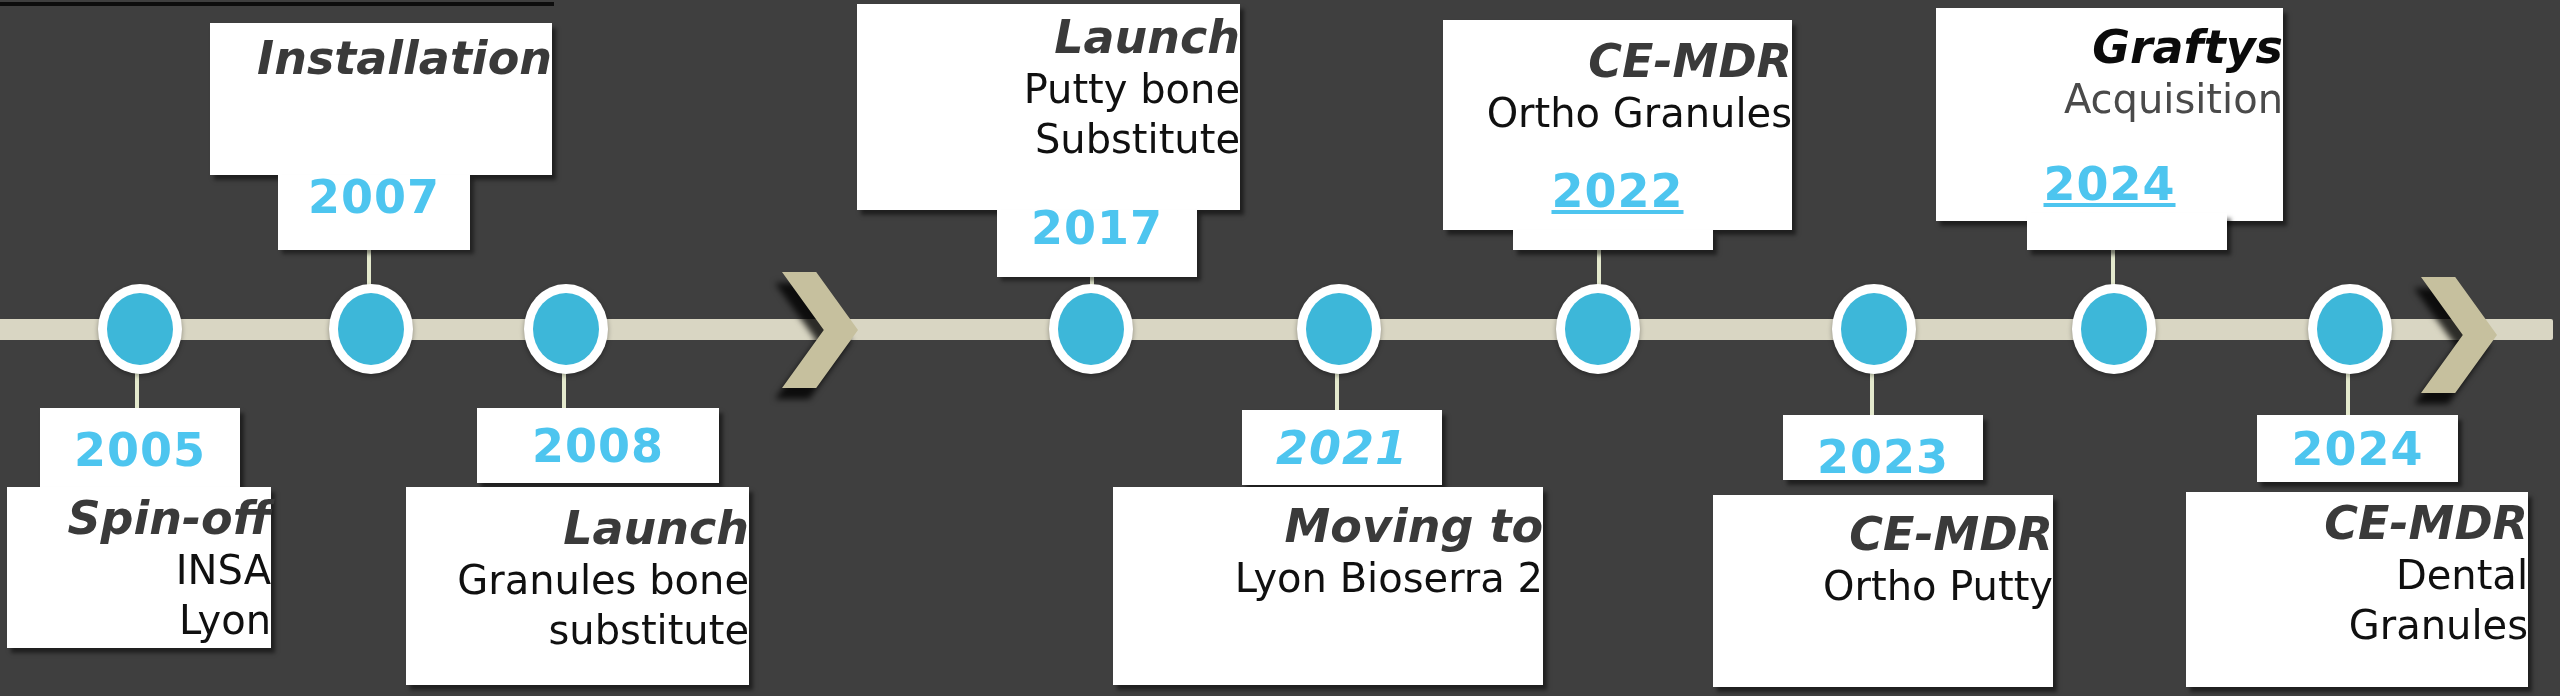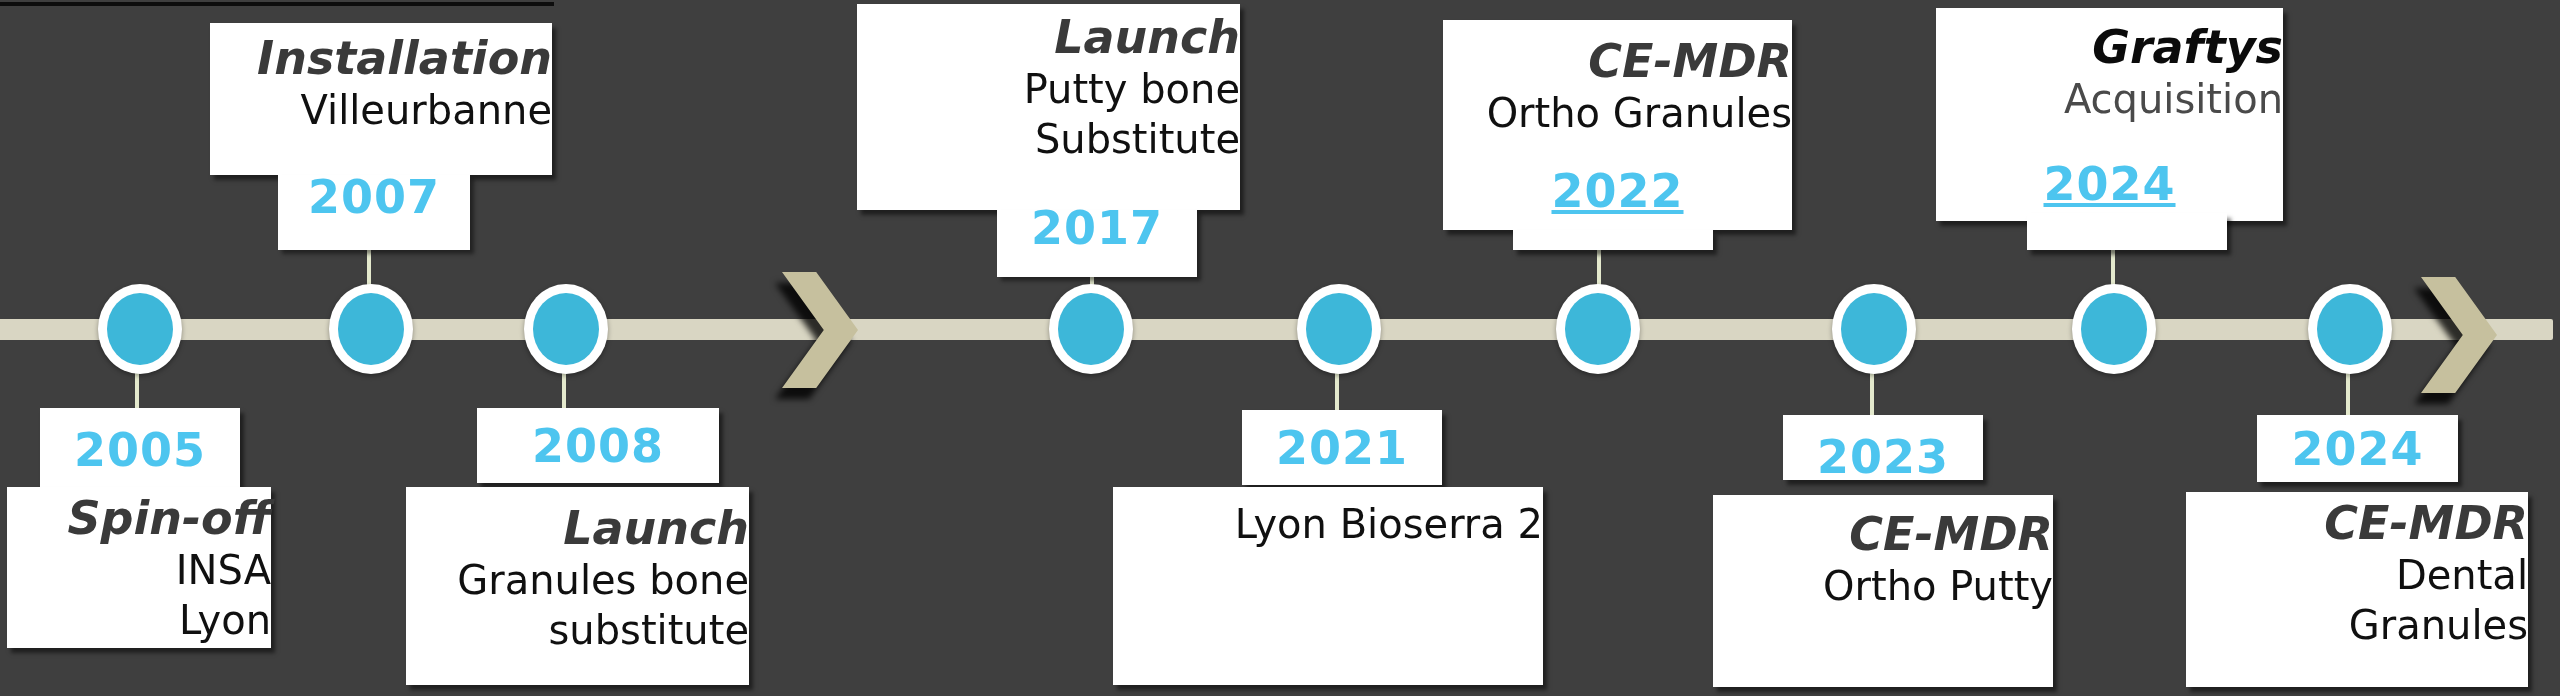--- a/index.html
+++ b/index.html
@@ -107,21 +107,20 @@
     <span class="year">2005</span>
   </div>
   <div class="box desc-box" style="left:7px;top:487px;width:264px;height:161px;padding-top:4px;">
     <div class="title">Spin-off</div>
     <div class="sub">INSA</div>
     <div class="sub">Lyon</div>
   </div>
 
   <div class="box desc-box" style="left:210px;top:23px;width:342px;height:152px;padding-top:8px;">
     <div class="title">Installation</div>
-    <div class="sub">Villeurbanne</div>
   </div>
   <div class="box year-box" style="left:278px;top:175px;width:192px;height:75px;box-shadow:4px 4px 4px rgba(0,0,0,0.45);">
     <span class="year year-high">2007</span>
   </div>
 
   <div class="box year-box" style="left:477px;top:408px;width:242px;height:75px;">
     <span class="year">2008</span>
   </div>
   <div class="box desc-box" style="left:406px;top:487px;width:343px;height:198px;padding-top:14px;">
     <div class="title">Launch</div>
@@ -131,24 +130,25 @@
 
   <div class="box desc-box" style="left:857px;top:4px;width:383px;height:206px;padding-top:6px;">
     <div class="title">Launch</div>
     <div class="sub">Putty bone</div>
     <div class="sub">Substitute</div>
   </div>
   <div class="box year-box" style="left:997px;top:210px;width:200px;height:67px;box-shadow:4px 4px 4px rgba(0,0,0,0.45);">
     <span class="year year-high">2017</span>
   </div>
 
-  <div class="box year-box" style="left:1242px;top:410px;width:200px;height:75px;">
+  <div class="box year-box" style="left:1242px;top:410px;width:200px;height:75px;font-style:italic;">
     <span class="year">2021</span>
   </div>
   <div class="box desc-box" style="left:1113px;top:487px;width:430px;height:198px;padding-top:12px;">
+    <div class="title">Moving to</div>
     <div class="sub">Lyon Bioserra 2</div>
   </div>
 
   <div class="box desc-box" style="left:1443px;top:20px;width:349px;height:210px;padding-top:14px;">
     <div class="title">CE-MDR</div>
     <div class="sub">Ortho Granules</div>
     <span class="year year-inset" style="bottom:16px;">2022</span>
   </div>
   <div class="box tab" style="left:1513px;top:230px;width:200px;height:20px;"></div>
 

